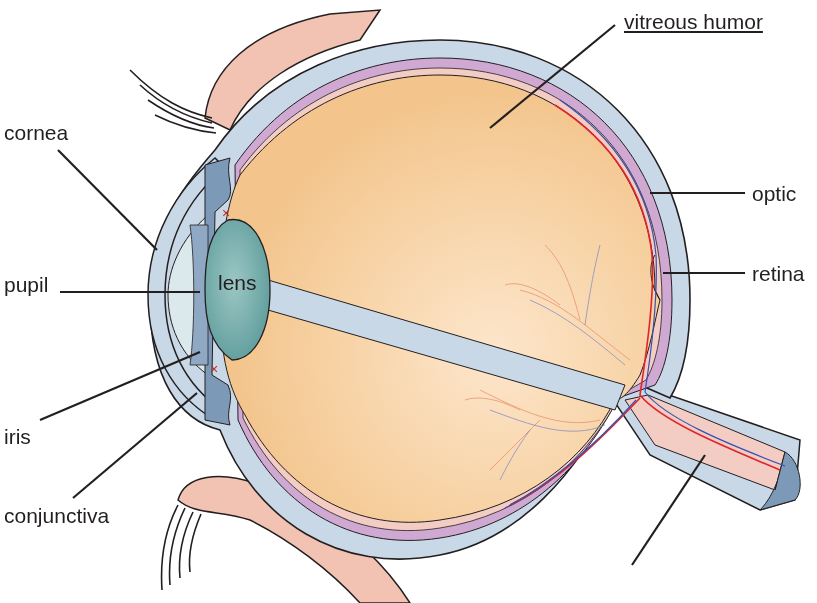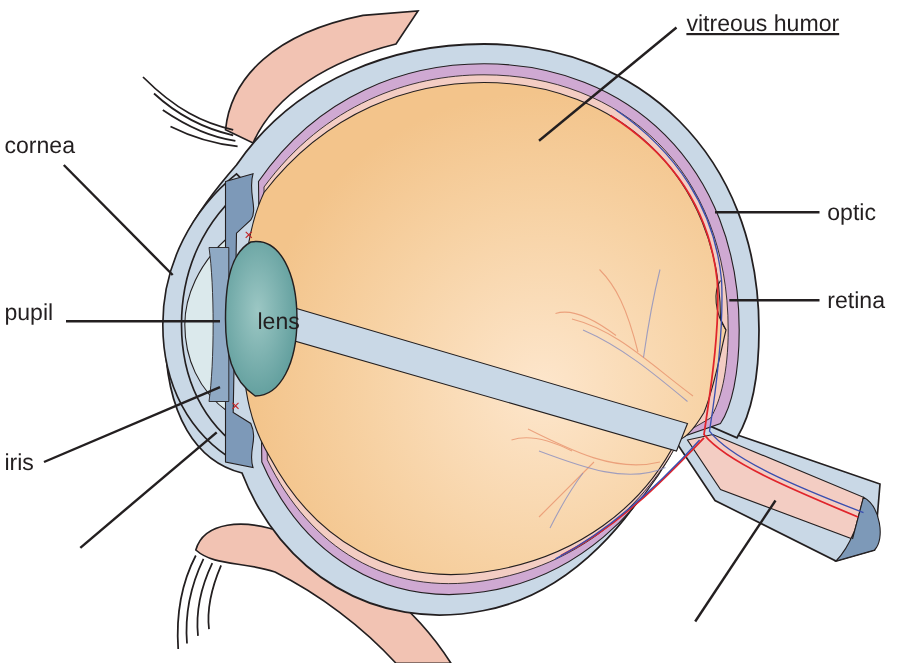--- a/index.html
+++ b/index.html
@@ -110,18 +110,19 @@
     <line x1="73" y1="498" x2="197" y2="393"></line>
     <line x1="615" y1="25" x2="490" y2="128"></line>
     <line x1="650" y1="193" x2="745" y2="193"></line>
     <line x1="663" y1="273" x2="745" y2="273"></line>
     <line x1="632" y1="565" x2="705" y2="455"></line>
   </g>
 </svg>
 
 <span class="label" style="left:4px;top:122px;">cornea</span>
 <span class="label" style="left:4px;top:274px;">pupil</span>
-<span class="label" style="left:4px;top:410px;">iris</span>
-<span class="label lens-label" style="left:218px;top:282px;margin-left:16px;">lens</span>
+<span class="label" style="left:4px;top:426px;">iris</span>
+<span class="label" style="left:4px;top:505px;">conjunctiva</span>
+<span class="label lens-label" style="left:218px;top:272px;">lens</span>
 <span class="label" style="left:624px;top:11px;text-decoration:underline;">vitreous humor</span>
 <span class="label" style="left:752px;top:183px;">optic</span>
 <span class="label" style="left:752px;top:263px;">retina</span>
 </div>
 
 </body></html>

